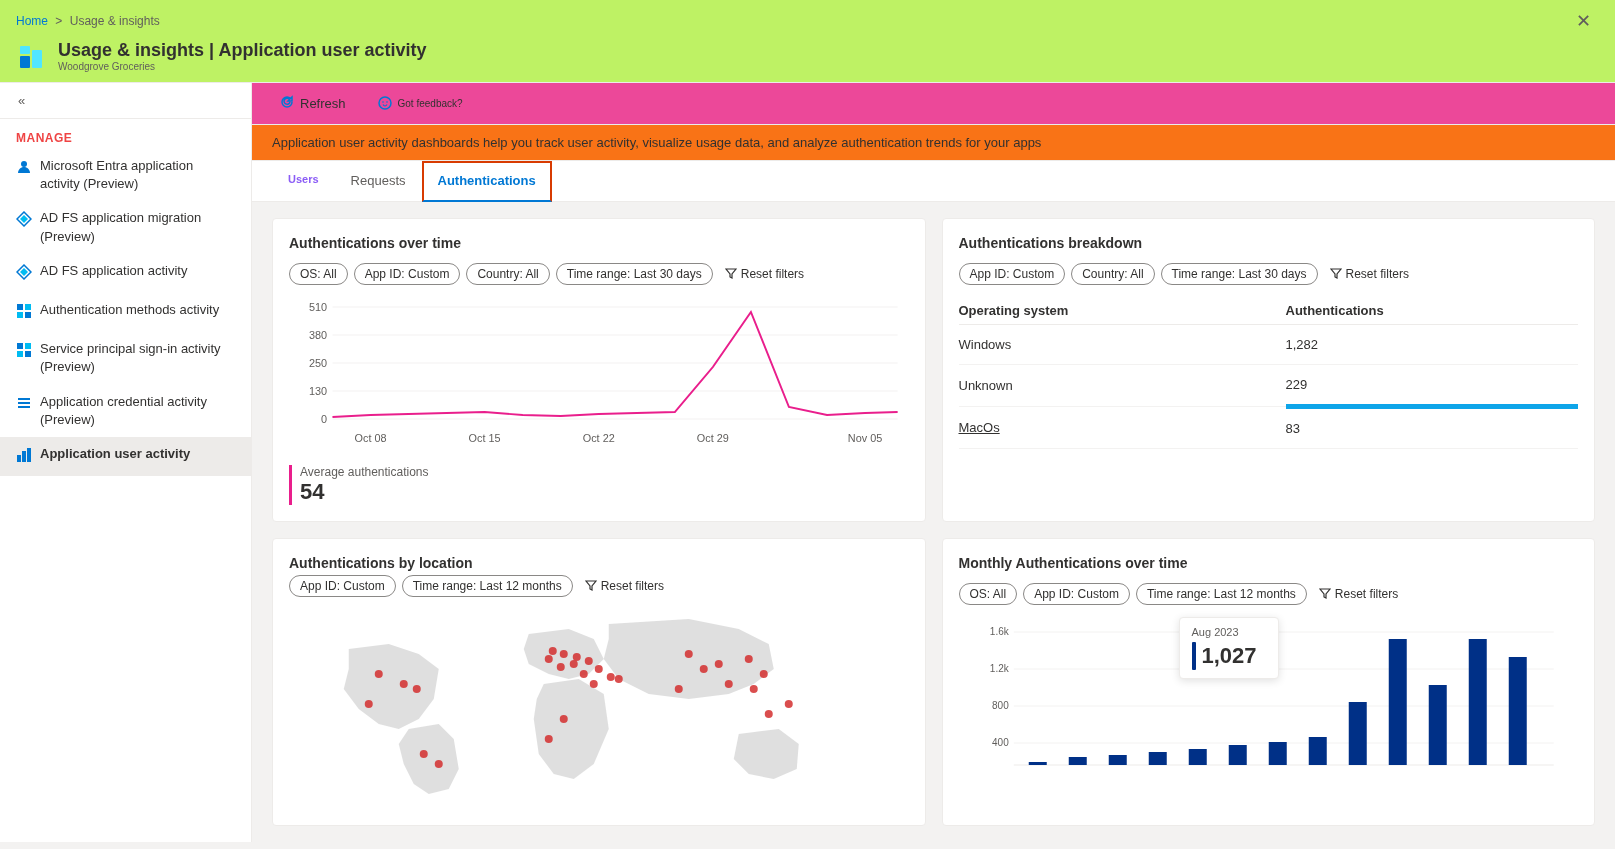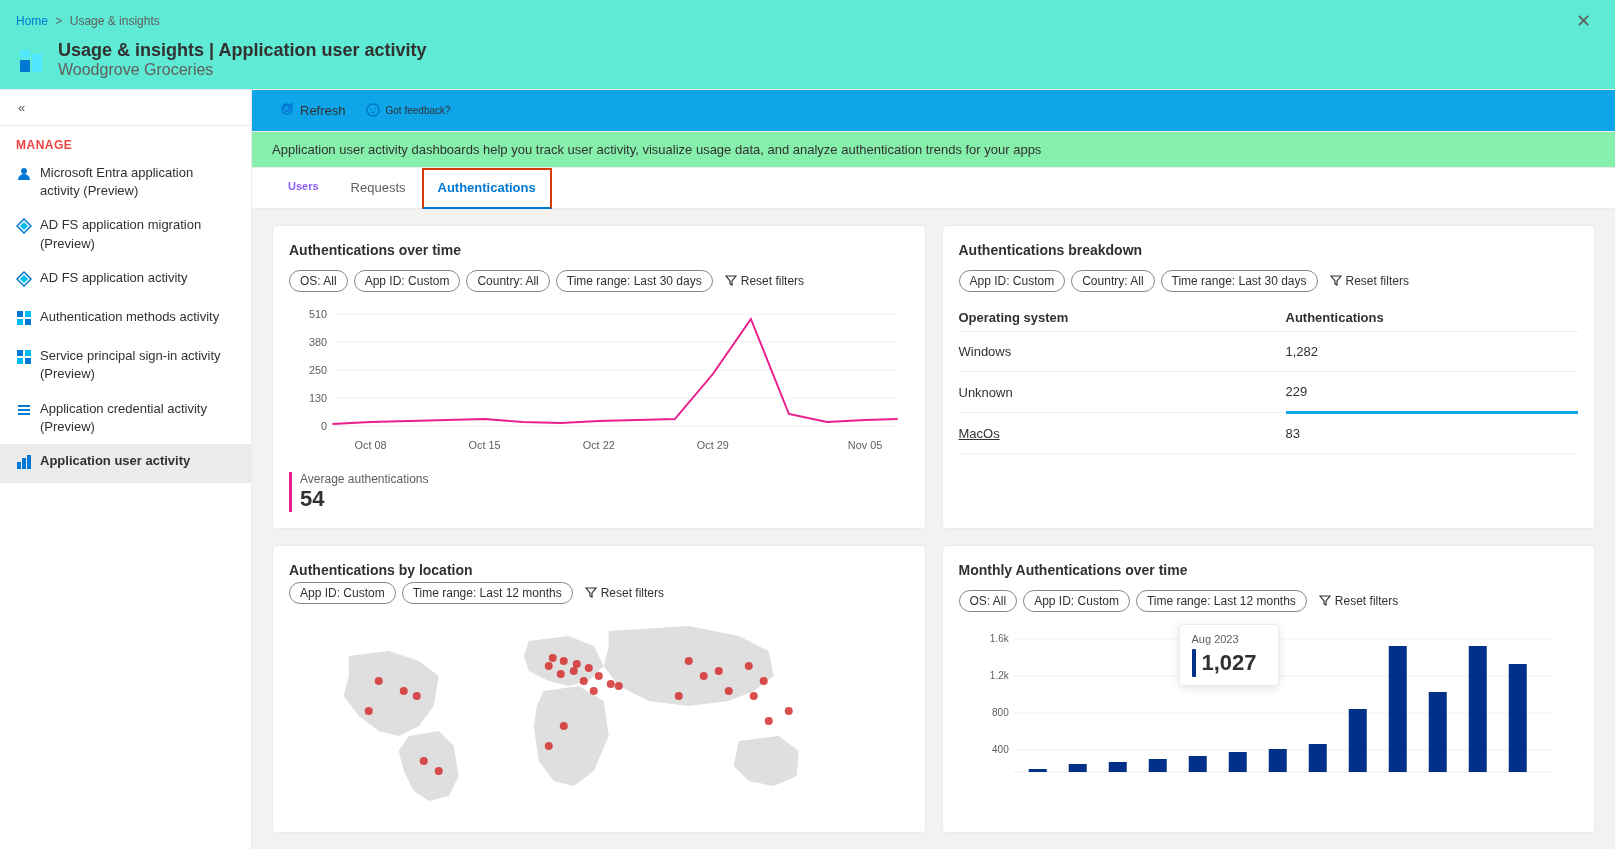--- a/index.html
+++ b/index.html
@@ -1,41 +1,41 @@
 <!DOCTYPE html>
 <html><head>
   <meta charset="utf-8">
   <style>
     * { box-sizing: border-box; margin: 0; padding: 0; }
     body { font-family: 'Segoe UI', sans-serif; font-size: 13px; background: #f3f2f1; color: #323130; }
   </style>
 </head>
 <body>
 
-<div style="background:#5eead4; border-bottom:1px solid #edebe9;">
+<div style="background:#bef264; border-bottom:1px solid #edebe9;">
   <div style="display:flex; align-items:center; padding:6px 16px 0 16px;">
     <div style="font-size:12px; color:#605e5c; flex:1;">
       <a href="#" style="color:#0078d4; text-decoration:none;">Home</a>
       <span style="margin:0 4px;">&gt;</span>
       <span>Usage &amp; insights</span>
     </div>
     <button style="border:none;background:none;font-size:18px;cursor:pointer;color:#605e5c;padding:4px 8px;">✕</button>
   </div>
   <div style="display:flex; align-items:center; padding:4px 16px 10px 16px;">
 
     <div style="width:32px;height:32px;margin-right:10px;display:flex;align-items:center;justify-content:center;">
       <svg width="28" height="28" viewBox="0 0 28 28">
         <rect x="2" y="14" width="10" height="12" fill="#0078d4" rx="1"></rect>
         <rect x="14" y="8" width="10" height="18" fill="#50e6ff" rx="1"></rect>
         <rect x="2" y="4" width="10" height="8" fill="#50e6ff" rx="1"></rect>
       </svg>
     </div>
     <div>
       <div style="font-size:18px;font-weight:600;color:#323130;">Usage &amp; insights | Application user activity</div>
-      <div style="font-size:16px;color:#605e5c;">Woodgrove Groceries</div>
+      <div style="font-size:10px;color:#605e5c;">Woodgrove Groceries</div>
     </div>
   </div>
 </div>
 
 <div style="display:flex; height:calc(100vh - 90px);">
 
   <div style="width:252px;background:white;border-right:1px solid #edebe9;overflow-y:auto;flex-shrink:0;position:relative;">
     <div style="display:flex;align-items:center;justify-content:space-between;padding:8px 8px 8px 16px;border-bottom:1px solid #edebe9;">
       <button style="border:none;background:none;cursor:pointer;font-size:13px;color:#605e5c;padding:2px;">«</button>
     </div>
@@ -113,21 +113,21 @@
           <rect x="6" y="4" width="4" height="11" fill="#0078d4"></rect>
           <rect x="11" y="1" width="4" height="14" fill="#0078d4"></rect>
         </svg>
       </span>
       <span>Application user activity</span>
     </div>
   </div>
 
   <div style="flex:1;overflow-y:auto;background:#f3f2f1;">
 
-    <div style="display:flex;align-items:center;padding:8px 20px;background:#0ea5e9;border-bottom:1px solid #edebe9;gap:4px;">
+    <div style="display:flex;align-items:center;padding:8px 20px;background:#ec4899;border-bottom:1px solid #edebe9;gap:16px;">
       <button style="display:flex;align-items:center;gap:6px;border:none;background:none;cursor:pointer;color:#323130;font-size:13px;padding:4px 8px;">
         <span>
           <svg width="14" height="14" viewBox="0 0 14 14" fill="none">
             <path d="M12 7A5 5 0 1 1 7 2a5 5 0 0 1 3.5 1.4L12 2v4H8l1.5-1.5A3 3 0 1 0 10 7" stroke="#0078d4" stroke-width="1.5" fill="none"></path>
           </svg>
         </span>
         <span>Refresh</span>
       </button>
       <button style="display:flex;align-items:center;gap:6px;border:none;background:none;cursor:pointer;color:#323130;font-size:10px;padding:4px 8px;">
         <span>
@@ -135,21 +135,21 @@
             <circle cx="7" cy="7" r="6" stroke="#0078d4" stroke-width="1.5" fill="none"></circle>
             <path d="M5 8.5c.5.8 1.5 1.5 2 1.5s1.5-.7 2-1.5" stroke="#0078d4" stroke-width="1.2" fill="none"></path>
             <circle cx="5" cy="6" r="0.8" fill="#0078d4"></circle>
             <circle cx="9" cy="6" r="0.8" fill="#0078d4"></circle>
           </svg>
         </span>
         <span>Got feedback?</span>
       </button>
     </div>
 
-    <div style="padding:10px 20px;background:#86efac;border-bottom:1px solid #edebe9;">
+    <div style="padding:10px 20px;background:#f97316;border-bottom:1px solid #edebe9;">
       <span style="font-size:13px;color:#323130;">Application user activity dashboards help you track user activity, visualize usage data, and analyze authentication trends for your apps</span>
     </div>
 
     <div style="padding:0 20px;background:white;border-bottom:1px solid #edebe9;display:flex;">
       <div style="padding:12px 16px;cursor:pointer;font-size:11px;color:#8b5cf6;border-bottom:2px solid transparent;margin-bottom:-1px;font-weight:bold;">Users</div>
       <div style="padding:12px 16px;cursor:pointer;font-size:13px;color:#605e5c;border-bottom:2px solid transparent;margin-bottom:-1px;">Requests</div>
       <div style="padding:10px 14px;cursor:pointer;font-size:13px;color:#0078d4;font-weight:600;border:2px solid #d83b01;border-bottom:2px solid #0078d4;margin-bottom:-1px;background:white;">Authentications</div>
     </div>
 
     <div style="padding:16px 20px;display:grid;grid-template-columns:1fr 1fr;gap:16px;">
@@ -224,21 +224,21 @@
               <th style="text-align:left;font-size:13px;font-weight:600;padding:6px 0;border-bottom:1px solid #edebe9;">Authentications</th>
             </tr>
           </thead>
           <tbody>
             <tr>
               <td style="padding:12px 0;font-size:13px;border-bottom:1px solid #f3f2f1;">Windows</td>
               <td style="padding:12px 0;font-size:13px;border-bottom:1px solid #f3f2f1;">1,282</td>
             </tr>
             <tr>
               <td style="padding:12px 0;font-size:13px;border-bottom:1px solid #f3f2f1;">Unknown</td>
-              <td style="padding:12px 0;font-size:13px;border-bottom:3px solid #0ea5e9;">229</td>
+              <td style="padding:12px 0;font-size:13px;border-bottom:5px solid #0ea5e9;">229</td>
             </tr>
             <tr>
               <td style="padding:12px 0;font-size:13px;border-bottom:1px solid #f3f2f1;text-decoration:underline;">MacOs</td>
               <td style="padding:12px 0;font-size:13px;border-bottom:1px solid #f3f2f1;">83</td>
             </tr>
           </tbody>
         </table>
       </div>
 
       <div style="background:white;border:1px solid #edebe9;border-radius:4px;padding:16px;">

